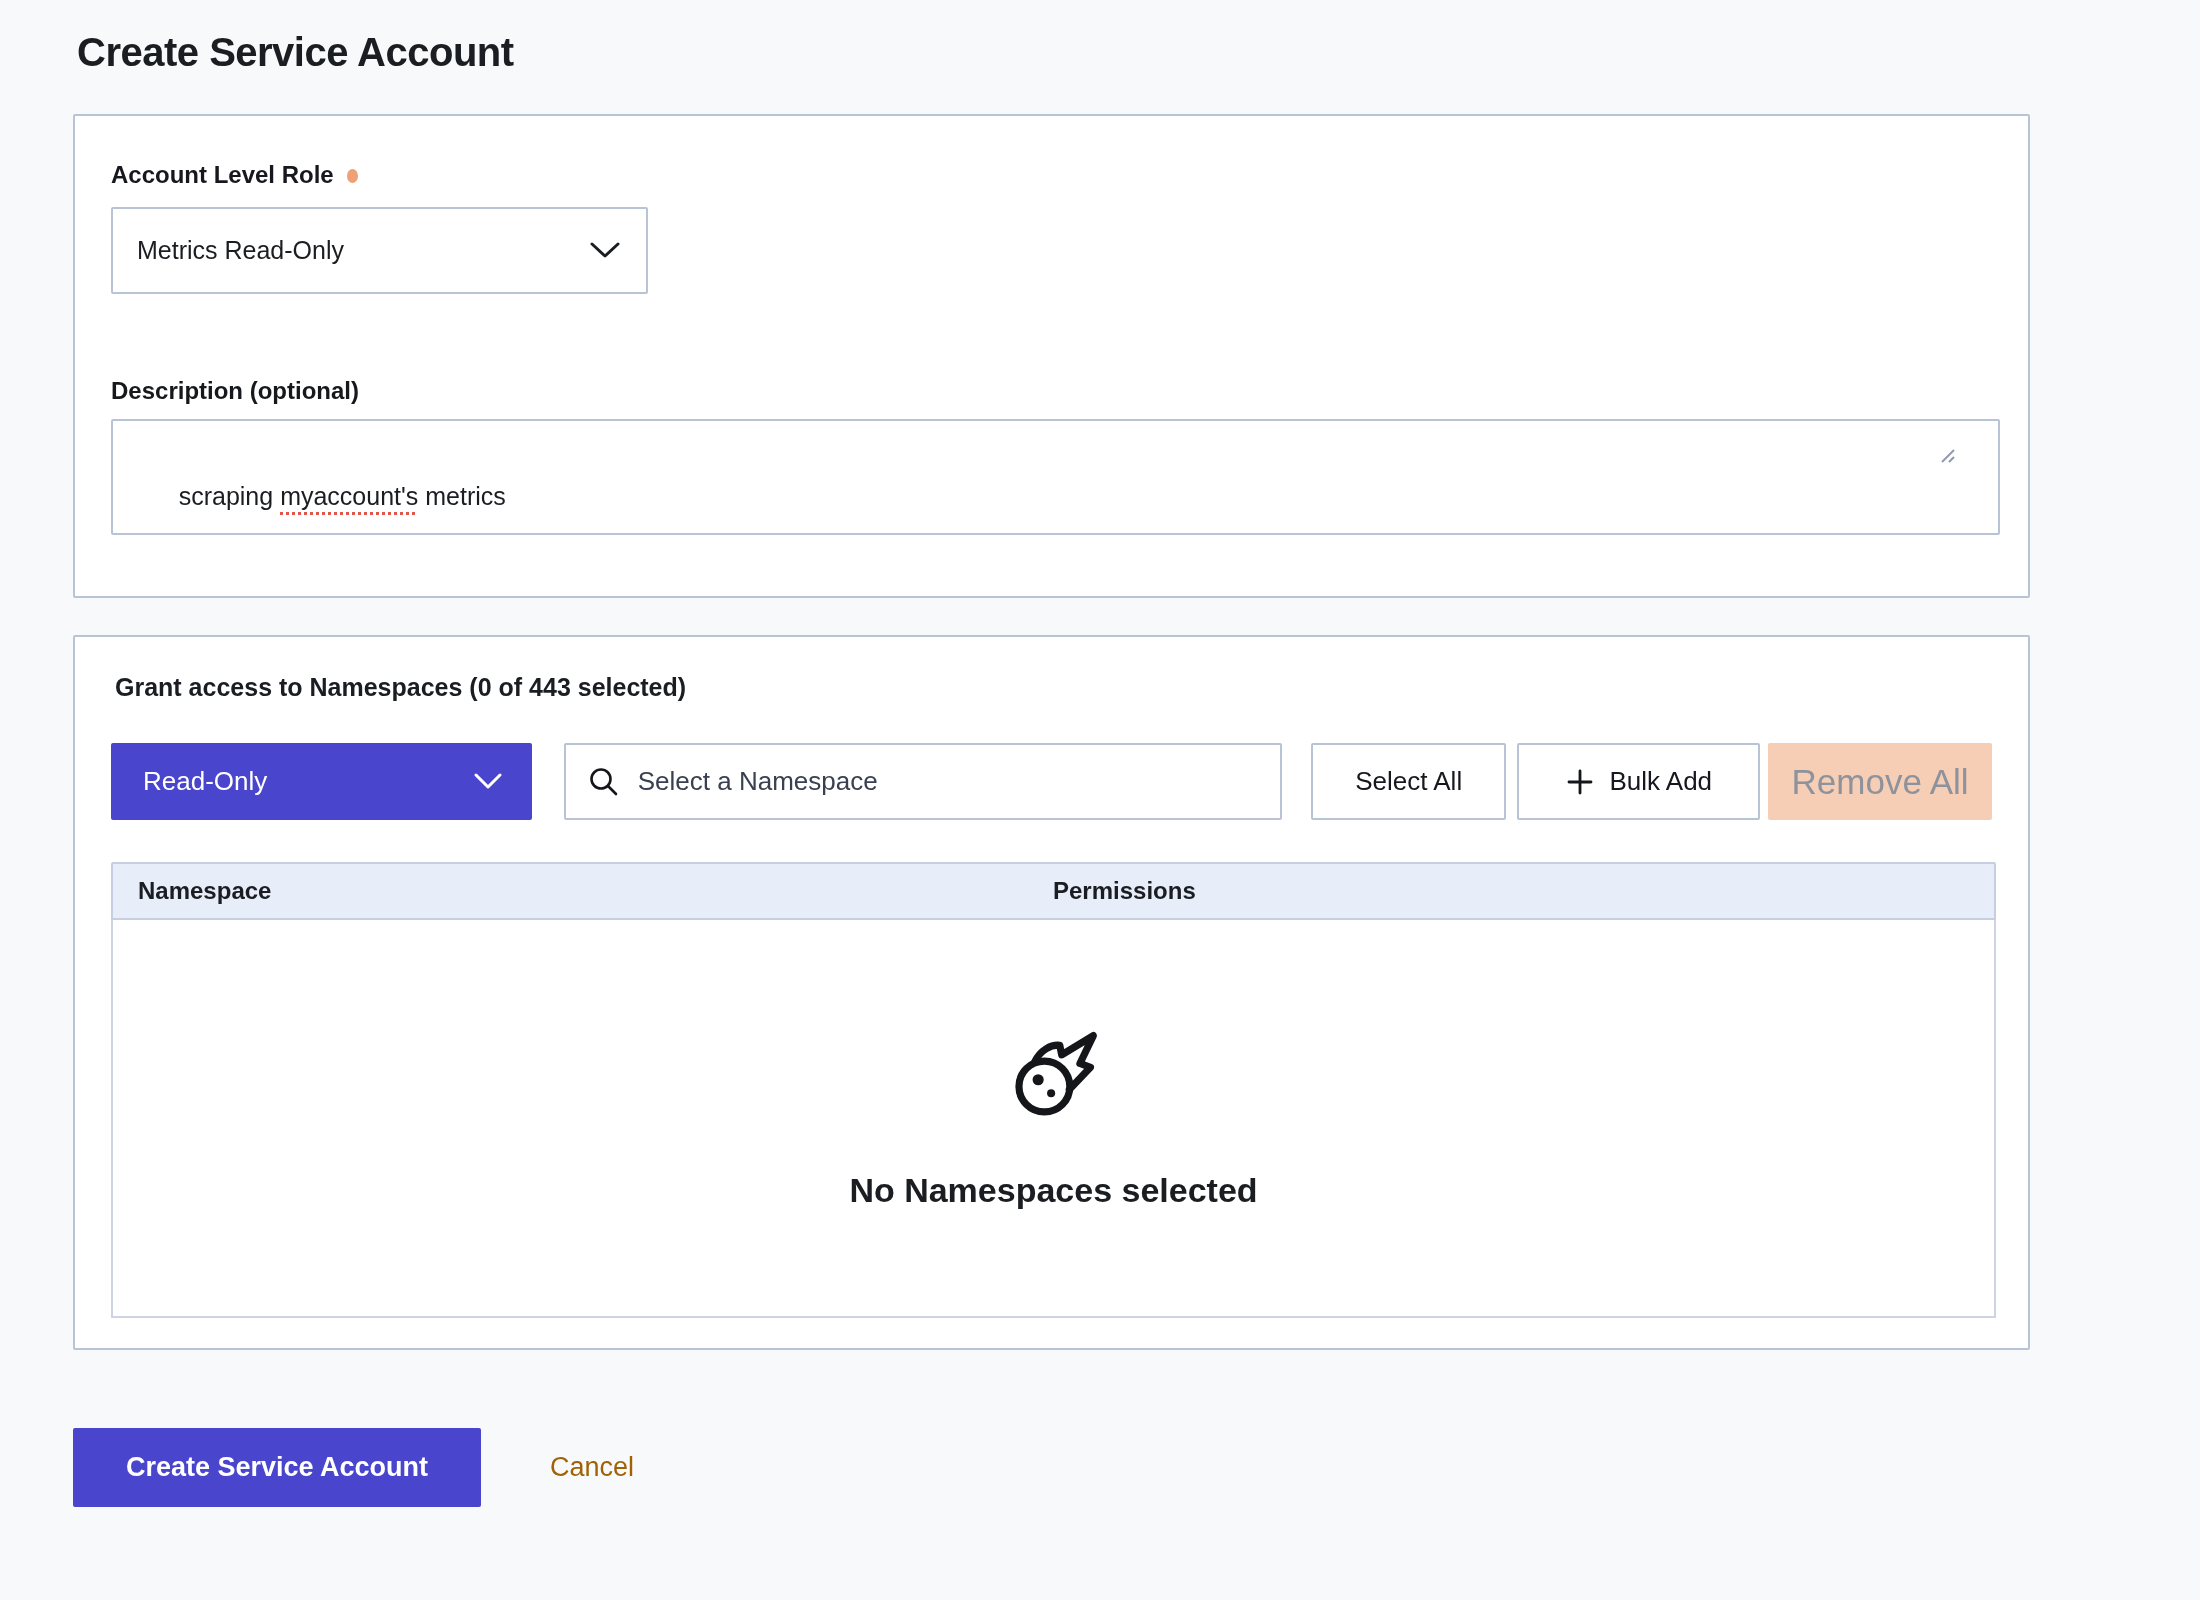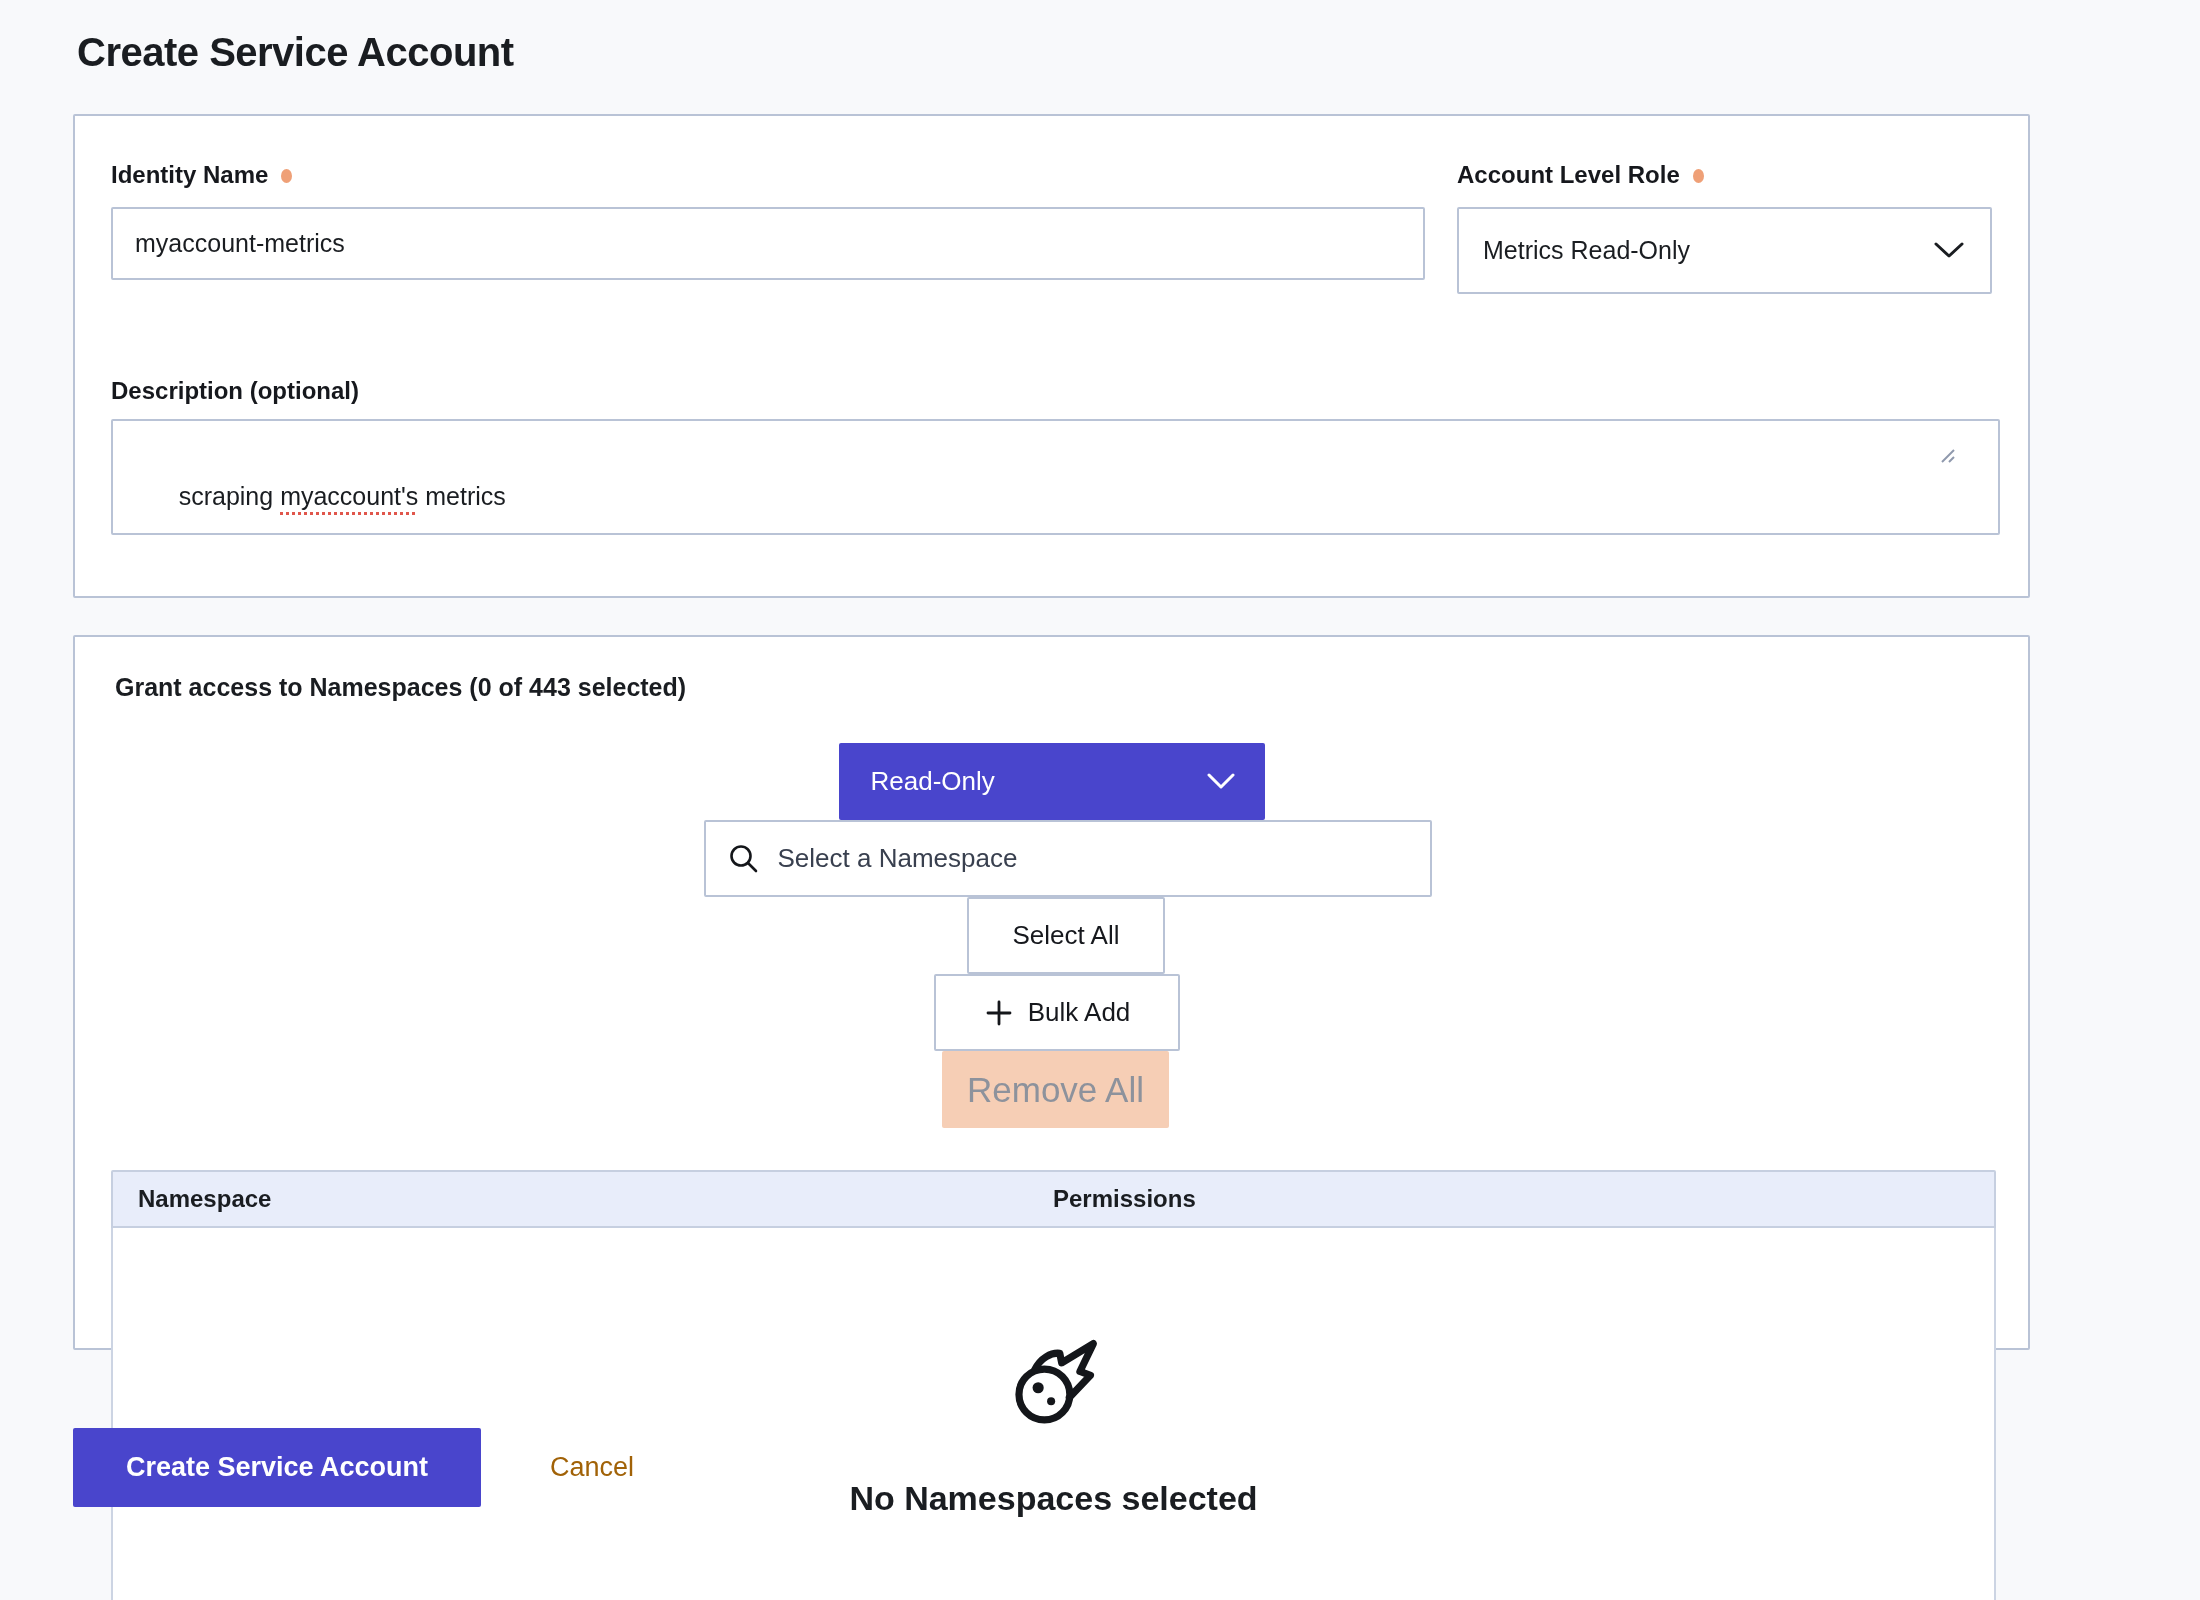--- a/index.html
+++ b/index.html
@@ -58,21 +58,21 @@
     font-size:25px;line-height:1.3;padding:26px 40px 0 24px;white-space:pre-wrap;cursor:text;
   }
   .misspelled{
     text-decoration:underline dotted var(--squiggle);
     text-decoration-thickness:3px;text-underline-offset:7px;
   }
   .resize-handle{position:absolute;right:4px;bottom:4px;}
 
   .card-namespaces{margin-top:37px;padding:36px;height:715px;}
   .grant-header{font-size:25px;font-weight:700;margin:0 0 41px 4px;}
-  .toolbar{display:flex;align-items:center;flex-direction:column;}
+  .toolbar{display:flex;align-items:center;}
   .btn-permission{
     width:426px;height:77px;background:var(--primary);color:#fff;border:none;border-radius:2px;
     display:flex;align-items:center;justify-content:space-between;
     font-family:inherit;font-size:26px;padding:0 30px 0 32px;cursor:pointer;
   }
   .search-box{
     width:728px;height:77px;margin-left:32px;border:2px solid var(--input-border);border-radius:2px;
     background:#fff;display:flex;align-items:center;gap:16px;padding:0 22px;
   }
   .search-box input{
@@ -116,27 +116,20 @@
   }
   svg{display:block;}
 </style>
 </head>
 <body>
 
 <h1 class="page-title">Create Service Account</h1>
 
 <section class="card card-basic">
   <div class="form-row">
-    <div class="field field-identity">
-      <div class="field-label">
-        <span>Identity Name</span>
-        <span class="req-dot"></span>
-      </div>
-      <input class="text-input" type="text" value="myaccount-metrics" style="">
-    </div>
     <div class="field field-role">
       <div class="field-label">
         <span>Account Level Role</span>
         <span class="req-dot"></span>
       </div>
       <div class="select-box">
         <span>Metrics Read-Only</span>
         <span>
           <svg width="30" height="17" viewBox="0 0 30 17">
               <polyline points="2,2 15,14 28,2" fill="none" stroke="#1a1d21" stroke-width="3" stroke-linecap="round" stroke-linejoin="round"></polyline>

